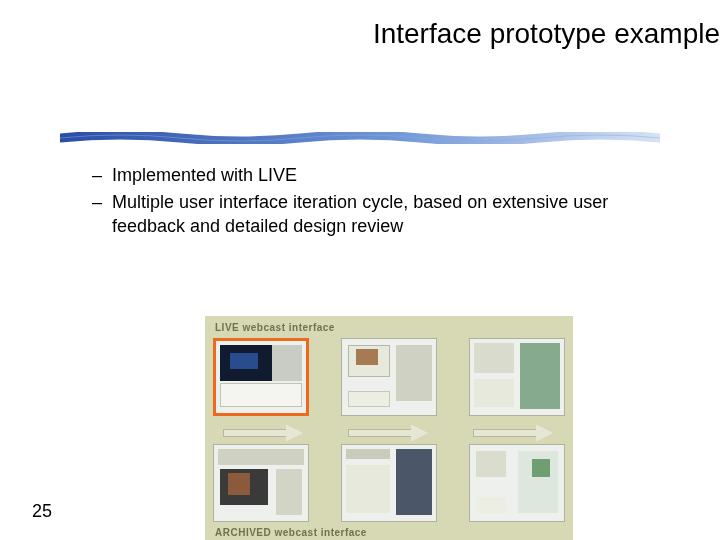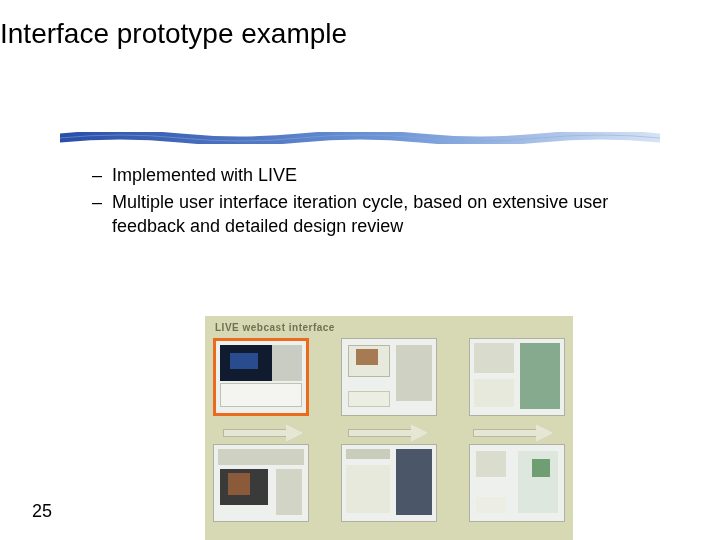--- a/index.html
+++ b/index.html
@@ -16,21 +16,21 @@
     position: relative;
     width: 720px;
     height: 540px;
     box-sizing: border-box;
   }
   .title {
     position: absolute;
     top: 18px;
     left: 0;
     right: 0;
-    text-align: left;
+    text-align: right;
     font-size: 28px;
     font-weight: 400;
   }
   .divider {
     position: absolute;
     top: 132px;
     left: 60px;
     width: 600px;
     height: 12px;
   }
@@ -272,16 +272,17 @@
           <div class="bar c"></div>
       </div>
       <div class="thumb t6">
         <div class="bar a"></div>
           <div class="bar b"></div>
           <div class="bar c"></div>
           <div class="bar d"></div>
       </div>
     </div>
 
+    <div class="fig-label bottom">ARCHIVED webcast interface</div>
   </div>
 
   <div class="page-number">25</div>
 </div>
 
 </body></html>

